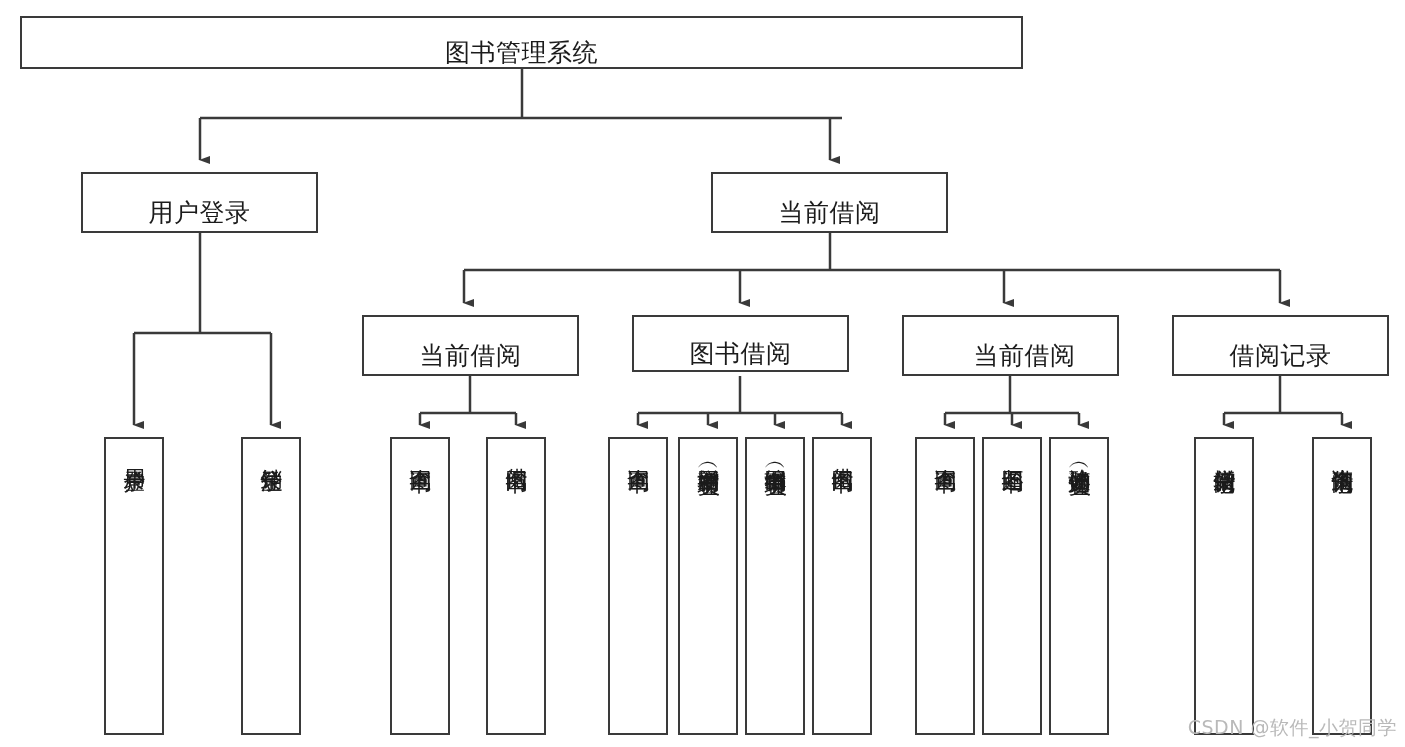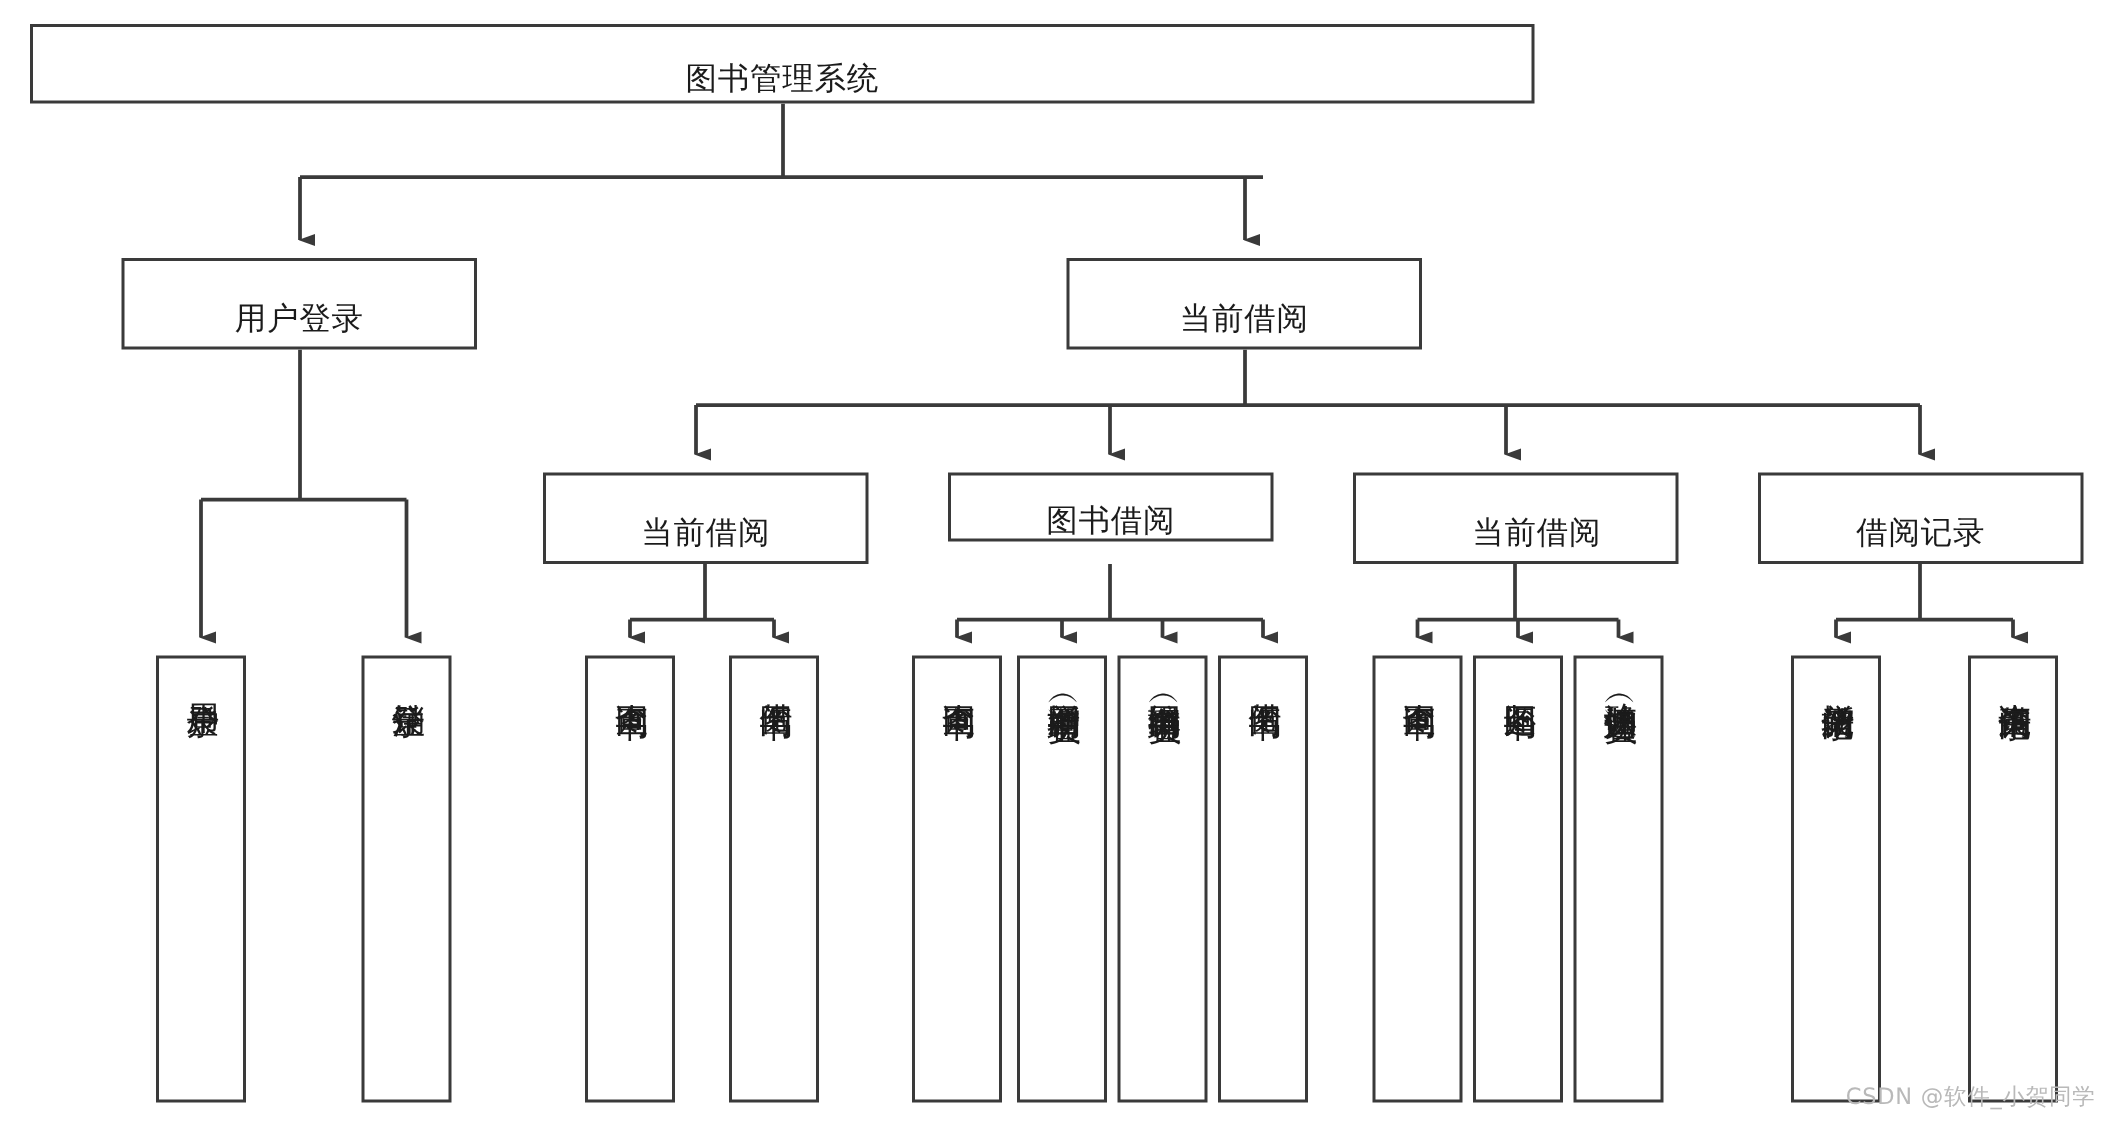--- a/index.html
+++ b/index.html
@@ -31,21 +31,21 @@
     box-sizing: border-box;
     background: #ffffff;
     border: 2.5px solid #3a3a3a;
     display: flex;
     align-items: center;
     justify-content: center;
     color: #1b1b1b;
   }
   .node.horizontal .label {
     writing-mode: horizontal-tb;
-    font-size: 21px;
+    font-size: 25px;
     letter-spacing: 0.5px;
     line-height: 1.1;
     white-space: nowrap;
     margin-top: 20px;
   }
   .node.vertical {
     align-items: flex-start;
     justify-content: center;
     padding-top: 12px;
   }
@@ -54,21 +54,21 @@
     text-orientation: upright;
     font-size: 22px;
     line-height: 1.22;
     letter-spacing: 1px;
     white-space: nowrap;
   }
   .watermark {
     position: absolute;
     right: 8px;
     bottom: 6px;
-    font-size: 15px;
+    font-size: 19px;
     color: #b9b9b9;
     letter-spacing: 0.5px;
     white-space: nowrap;
     pointer-events: none;
   }
 </style>
 </head>
 <body>
 
 <div id="diagram-root">
@@ -131,21 +131,21 @@
   <div class="node horizontal" style="left:81px; top:172px; width:237px; height:61px;">
     <span class="label">用户登录</span>
   </div>
   <div class="node horizontal" style="left:711px; top:172px; width:237px; height:61px;">
     <span class="label">当前借阅</span>
   </div>
 
   <div class="node horizontal" style="left:362px; top:315px; width:217px; height:61px;">
     <span class="label">当前借阅</span>
   </div>
-  <div class="node horizontal" style="left:632px; top:315px; width:217px; height:46px;justify-content:center;">
+  <div class="node horizontal" style="left:632px; top:315px; width:217px; height:57px;justify-content:center;">
     <span class="label">图书借阅</span>
   </div>
   <div class="node horizontal" style="left:902px; top:315px; width:217px; height:61px;padding-left:28px;">
     <span class="label">当前借阅</span>
   </div>
   <div class="node horizontal" style="left:1172px; top:315px; width:217px; height:61px;">
     <span class="label">借阅记录</span>
   </div>
 
   <div class="node vertical" style="left:104px; top:437px; width:60px; height:298px;">

